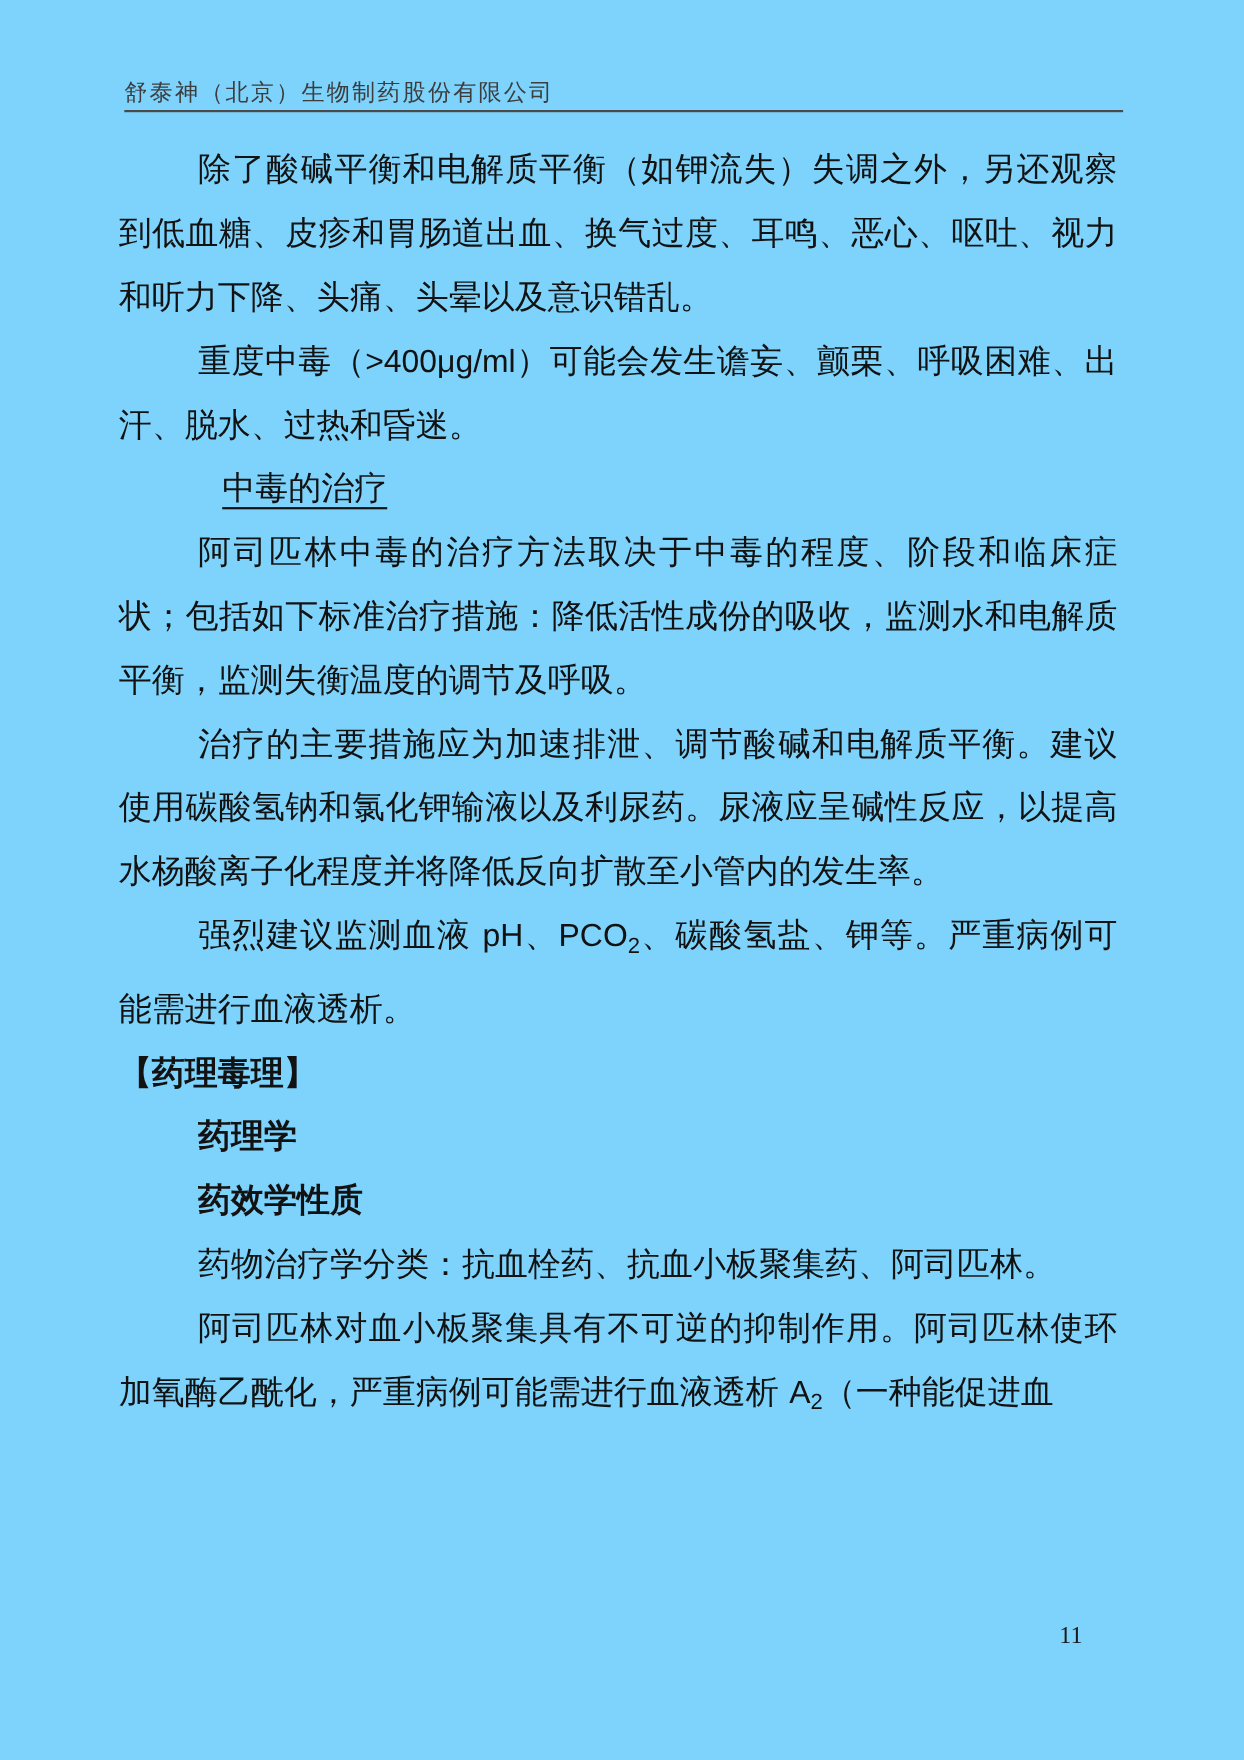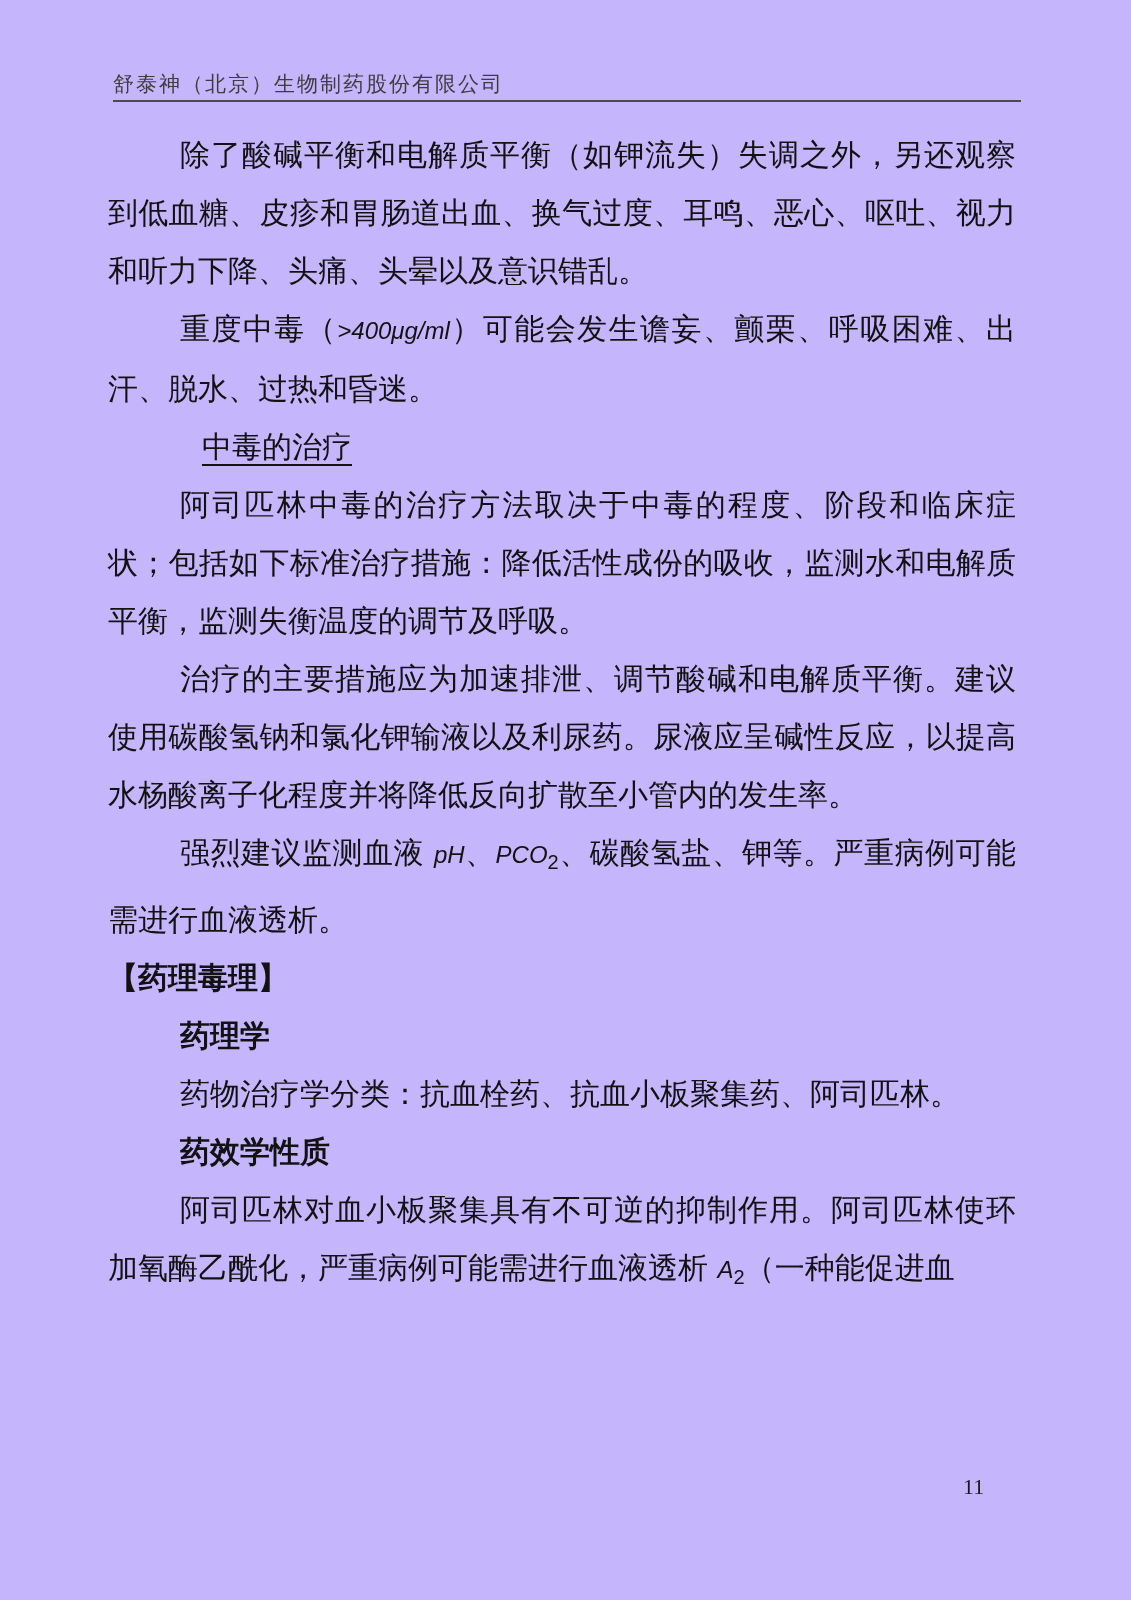--- a/index.html
+++ b/index.html
@@ -4,21 +4,21 @@
 <style>
   html, body {
     margin: 0;
     padding: 0;
     background: #ffffff;
   }
   .page {
     position: relative;
     width: 1131px;
     height: 1600px;
-    background: #c4b5fd;
+    background: #7dd3fc;
     overflow: hidden;
     font-family: "DejaVu Serif", "Liberation Serif", serif;
     color: #121212;
   }
   
   .header {
     position: absolute;
     left: 113px;
     width: 908px;
     top: 70px;
@@ -54,22 +54,21 @@
   .block.h-underline span {
     text-decoration: underline;
     text-decoration-thickness: 2px;
     text-underline-offset: 7px;
     margin-left: 22px;
   }
   .block.h1 { font-weight: bold; text-indent: 0; }
   .block.h2 { font-weight: bold; text-indent: 72px; }
   .latin {
     font-family: "Liberation Sans", sans-serif;
-    font-size: 24px;
-    font-style: italic;
+    font-size: 29px;
   }
   .latin-sub {
     font-family: "Liberation Sans", sans-serif;
     font-size: 20px;
     vertical-align: -6px;
   }
   
   .page-number {
     position: absolute;
     left: 963px;
@@ -92,20 +91,20 @@
 
   <div class="doc-body">
       <div class="block p"><span>除了酸碱平衡和电解质平衡（如钾流失）失调之外，另还观察到低血糖、皮疹和胃肠道出血、换气过度、耳鸣、恶心、呕吐、视力和听力下降、头痛、头晕以及意识错乱。</span></div>
       <div class="block p"><span>重度中毒（</span><span class="latin">&gt;400μg/ml</span><span>）可能会发生谵妄、颤栗、呼吸困难、出汗、脱水、过热和昏迷。</span></div>
       <div class="block h-underline"><span>中毒的治疗</span></div>
       <div class="block p"><span>阿司匹林中毒的治疗方法取决于中毒的程度、阶段和临床症状；包括如下标准治疗措施：降低活性成份的吸收，监测水和电解质平衡，监测失衡温度的调节及呼吸。</span></div>
       <div class="block p"><span>治疗的主要措施应为加速排泄、调节酸碱和电解质平衡。建议使用碳酸氢钠和氯化钾输液以及利尿药。尿液应呈碱性反应，以提高水杨酸离子化程度并将降低反向扩散至小管内的发生率。</span></div>
       <div class="block p"><span>强烈建议监测血液 </span><span class="latin">pH</span><span>、</span><span class="latin">PCO</span><span class="latin-sub">2</span><span>、碳酸氢盐、钾等。严重病例可能需进行血液透析。</span></div>
       <div class="block h1"><span>【药理毒理】</span></div>
       <div class="block h2"><span>药理学</span></div>
+      <div class="block h2"><span>药效学性质</span></div>
       <div class="block p"><span>药物治疗学分类：抗血栓药、抗血小板聚集药、阿司匹林。</span></div>
-      <div class="block h2"><span>药效学性质</span></div>
       <div class="block p"><span>阿司匹林对血小板聚集具有不可逆的抑制作用。阿司匹林使环加氧酶乙酰化，严重病例可能需进行血液透析 </span><span class="latin">A</span><span class="latin-sub">2</span><span>（一种能促进血</span></div>
     </div>
 
   <span class="page-number">11</span>
 
 </div>
 
 </body></html>

